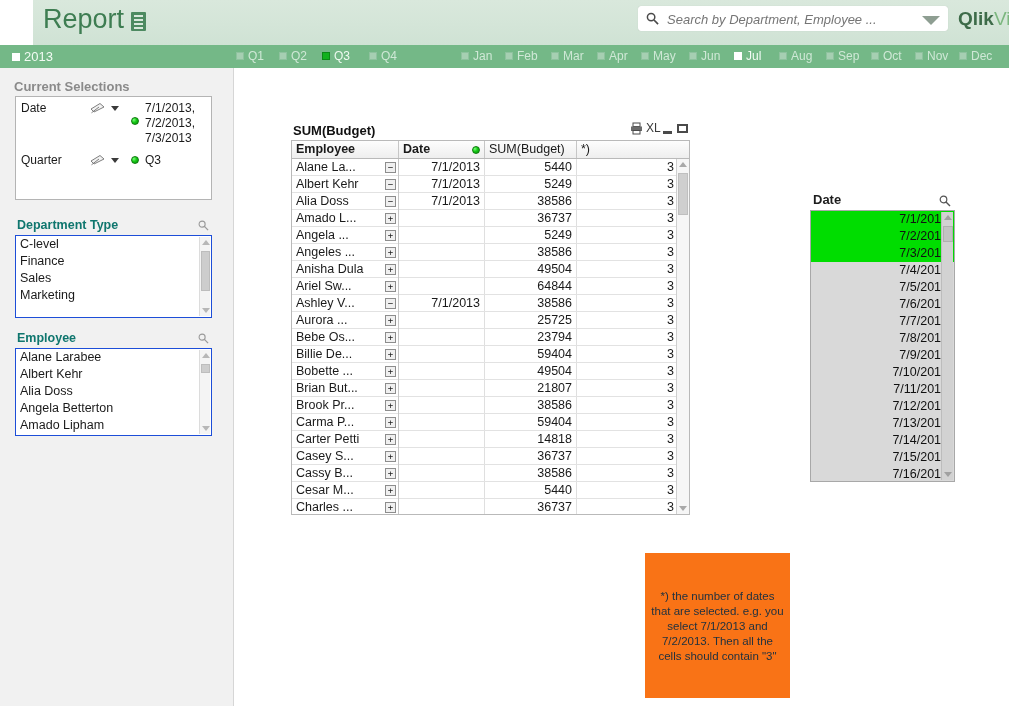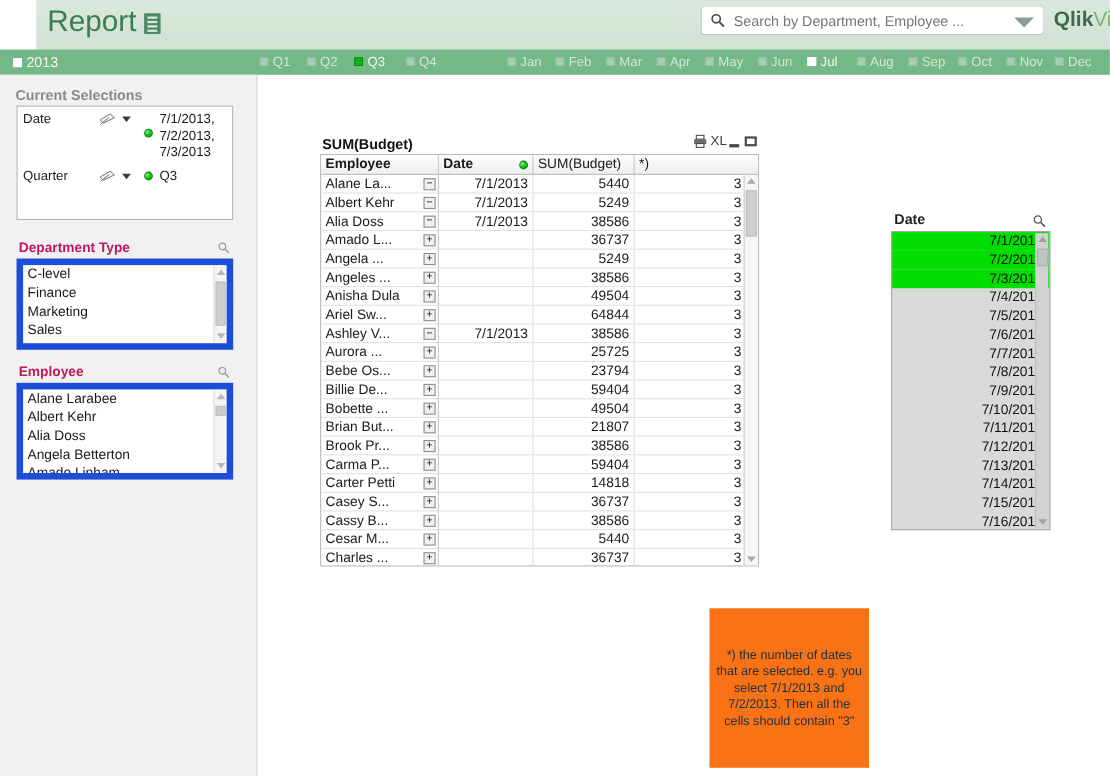--- a/index.html
+++ b/index.html
@@ -36,21 +36,21 @@
     background:#ffffff; border:1px solid #ffffff; border-radius:3px;
     box-shadow:0 0 1px rgba(0,0,0,0.12);
   }
   #search-icon{
     position:absolute; left:7px; top:5px; width:13px; height:13px;
   }
   #search-input{
     position:absolute; left:26px; top:0; width:245px; height:25px;
     border:0; outline:0; background:transparent;
     font-family:"Liberation Sans", sans-serif;
-    font-size:13px; color:#ec4899;
+    font-size:13px; font-style:italic; color:#ec4899;
   }
   #search-dropdown-arrow{
     position:absolute; right:7px; top:9px;
     width:0;height:0;border-left:9px solid transparent;border-right:9px solid transparent;
     border-top:9px solid #8e9e92;
   }
   #qv-logo{
     position:absolute; left:925px; top:8px;
     font-size:19px; font-weight:bold; white-space:nowrap;
   }
@@ -122,28 +122,28 @@
   #cs-back-btn{ left:0; border-right:1px solid #cfcfcf; }
   #cs-fwd-btn{ right:0; border-left:1px solid #cfcfcf; }
   #cs-clear-btn{
     position:absolute; left:41px; top:0; width:113px; height:21px;
     text-align:center; line-height:21px; font-size:12px; font-weight:bold; color:#3a3a3a;
     cursor:default;
   }
 
   .listbox{ position:absolute; left:15px; }
   .lb-title{
-    position:absolute; left:2px; top:0; font-size:12.5px; font-weight:bold; color:#be185d;
+    position:absolute; left:2px; top:0; font-size:12.5px; font-weight:bold; color:#0f766e;
   }
   .lb-search-icon{
     position:absolute; right:3px; top:2px; width:11px; height:11px;
   }
   .lb-body{
     position:absolute; left:0; top:17px; width:197px;
-    background:#ffffff; border:6px solid #1d4ed8; overflow:hidden;
+    background:#ffffff; border:1px solid #1d4ed8; overflow:hidden;
   }
   .lb-item{
     font-size:12.5px; color:#1a1a1a; padding:0 4px; height:17px; line-height:17px;
     white-space:nowrap; cursor:default;
   }
   .lb-scroll{
     position:absolute; right:1px; top:1px; width:11px; bottom:1px;
     background:#f4f4f4; border-left:1px solid #dcdcdc;
   }
   .lb-scroll .thumb{
@@ -369,22 +369,22 @@
 
   <div class="listbox" style="top:150px; width:197px; height:100px">
     <div class="lb-title">Department Type</div>
     <svg class="lb-search-icon" viewBox="0 0 12 12">
       <circle cx="4.5" cy="4.5" r="3.3" fill="none" stroke="#9a9a9a" stroke-width="1.2"></circle>
       <line x1="7" y1="7" x2="11" y2="11" stroke="#9a9a9a" stroke-width="1.4"></line>
     </svg>
     <div class="lb-body" style="height:83px">
       <div class="lb-item">C-level</div>
       <div class="lb-item">Finance</div>
+      <div class="lb-item">Sales</div>
       <div class="lb-item">Marketing</div>
-      <div class="lb-item">Sales</div>
       <div class="lb-scroll">
         <div class="arr-up"></div>
         <div class="thumb" style="top:14px; height:40px"></div>
         <div class="arr-dn"></div>
       </div>
     </div>
   </div>
 
   <div class="listbox" style="top:263px; width:197px; height:105px">
     <div class="lb-title">Employee</div>

